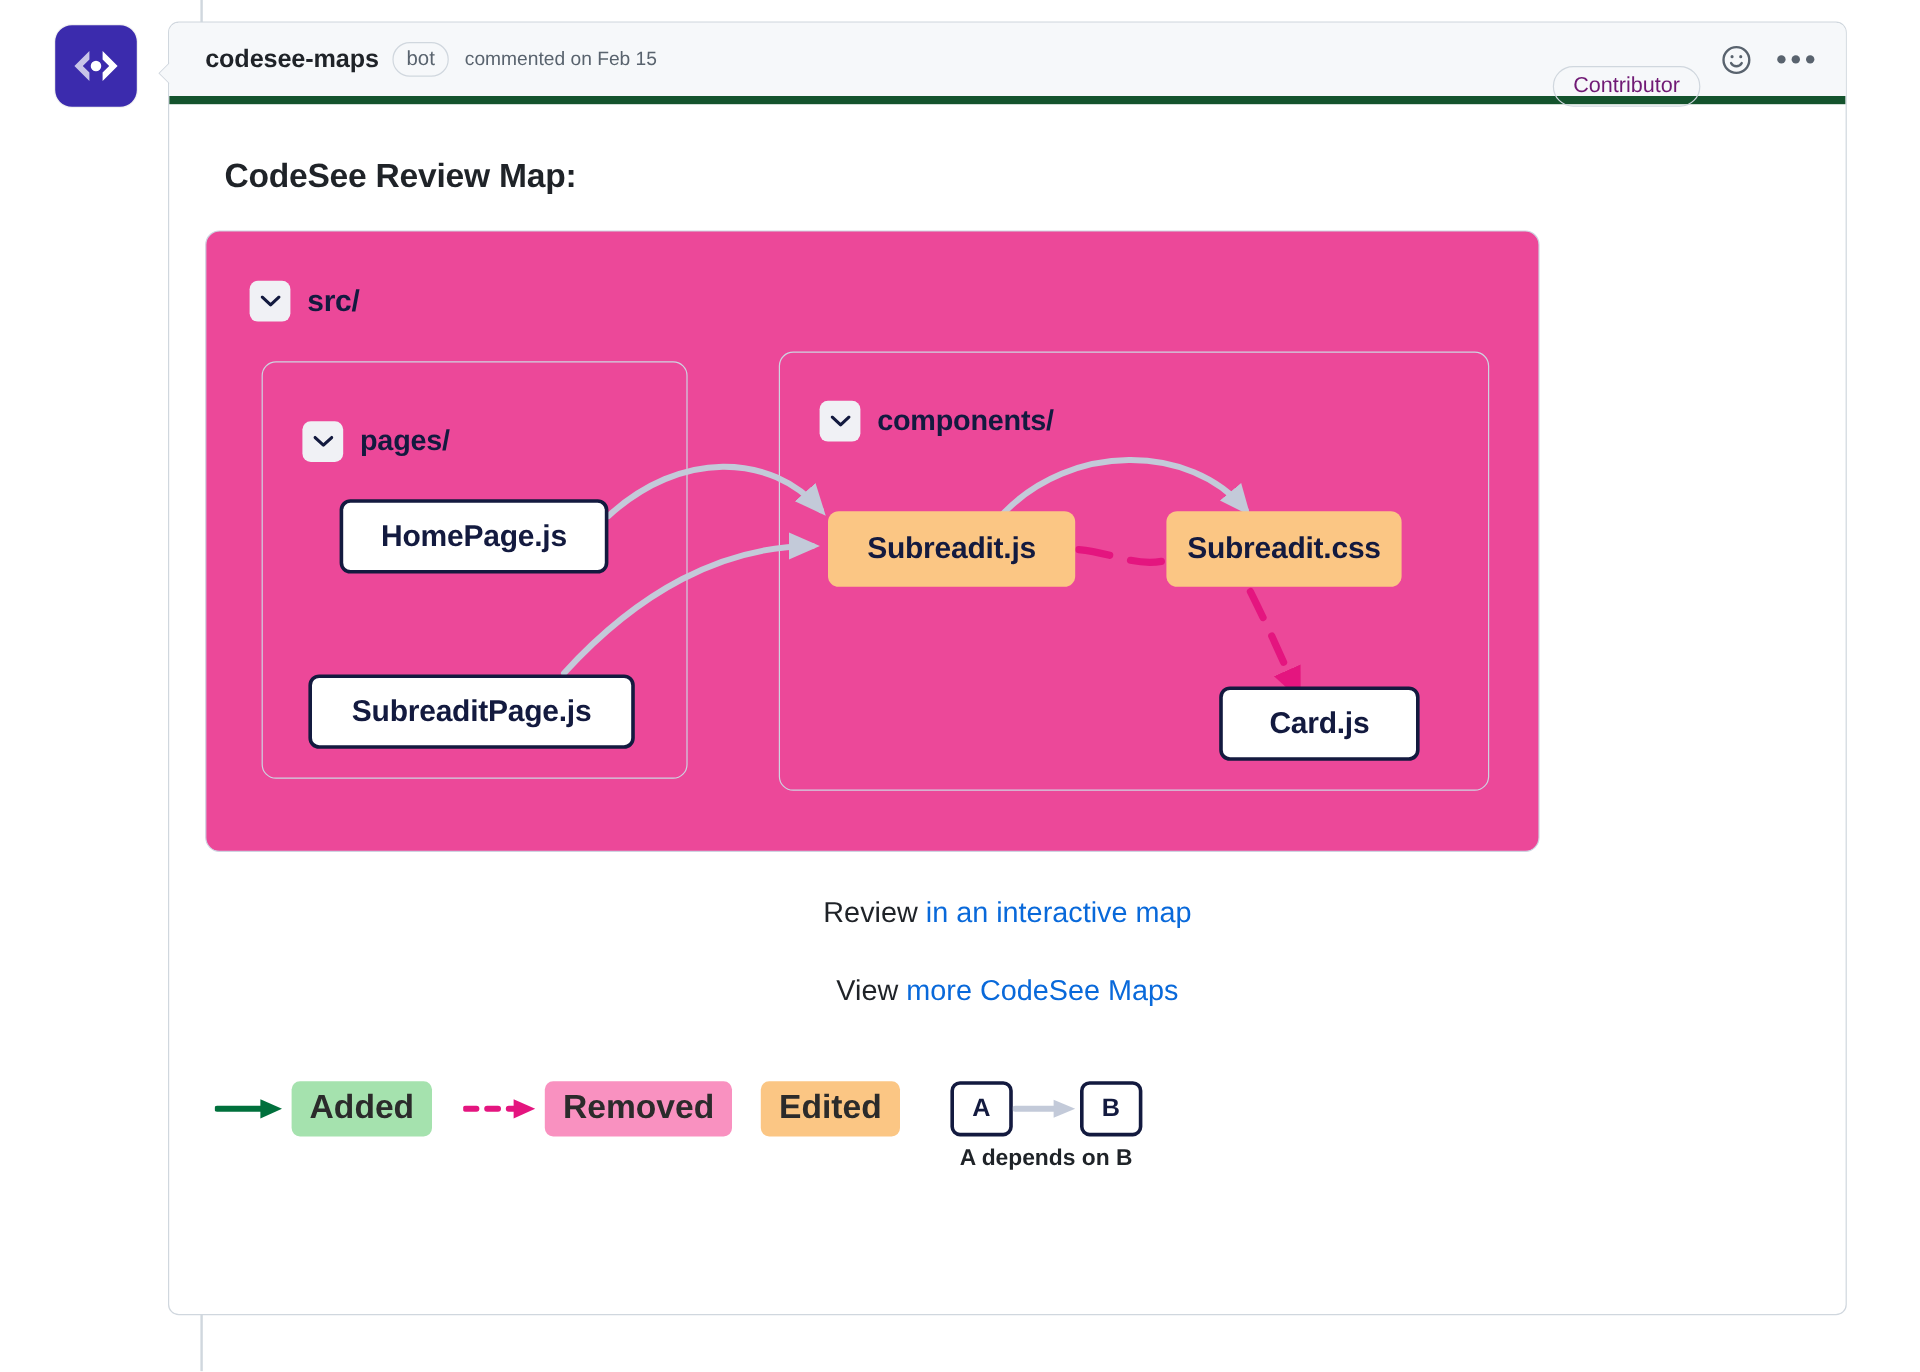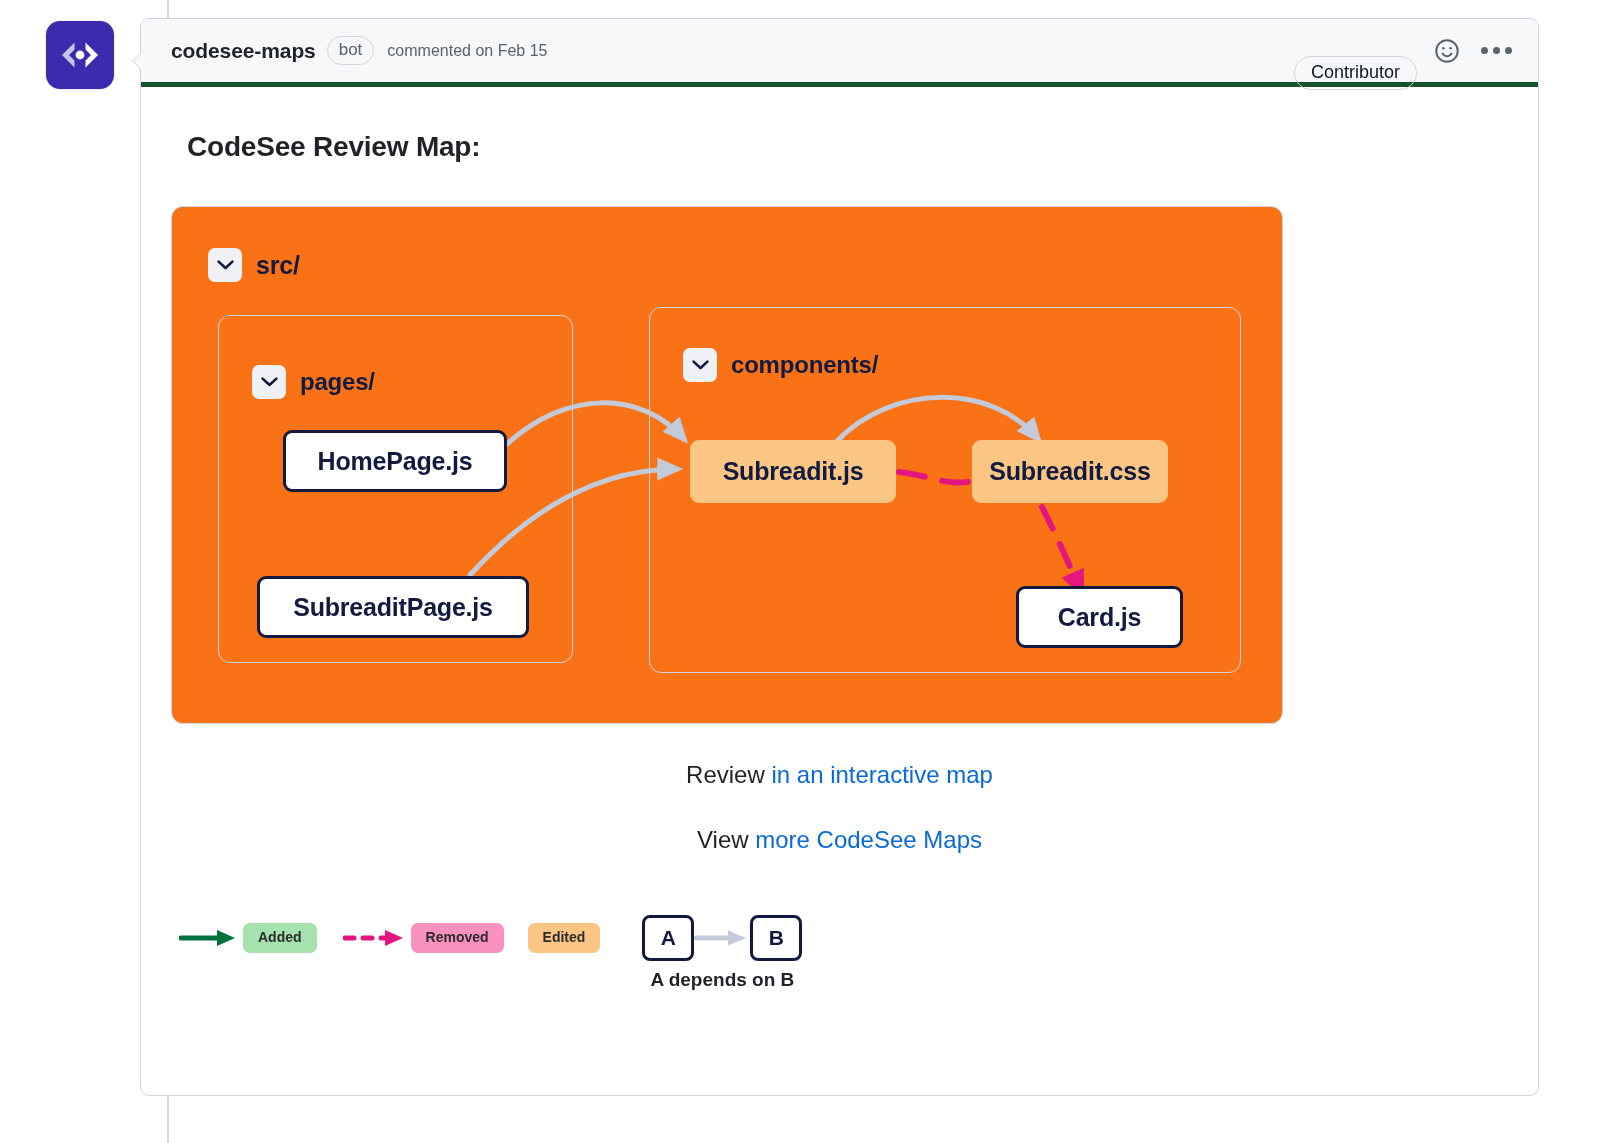--- a/index.html
+++ b/index.html
@@ -68,21 +68,21 @@
     border-top: 9px solid transparent;
     border-bottom: 9px solid transparent;
     border-right: 9px solid #f6f8fa;
     z-index: 5;
   }
 
   .comment-header {
     position: relative;
     height: 68px;
     background: #f6f8fa;
-    border-bottom: 5px solid #14532d;
+    border-bottom: 7px solid #14532d;
     border-radius: 8px 8px 0 0;
     display: flex;
     align-items: center;
     padding: 0 22px 0 30px;
   }
   .author {
     font-size: 21px;
     font-weight: bold;
     color: #1f2328;
     letter-spacing: -0.1px;
@@ -105,21 +105,21 @@
     margin-left: auto;
     display: flex;
     align-items: center;
     gap: 16px;
   }
   .contributor-badge {
     border: 1px solid #d0d7de;
     border-radius: 999px;
     padding: 5px 16px 6px;
     font-size: 18px;
-    color: #0f172a;
+    color: #701a75;
     background: transparent;
     margin-top: 44px;
   }
   .icon-btn {
     display: flex; align-items: center; justify-content: center;
     color: #59636e;
     cursor: pointer;
   }
   .kebab {
     display: flex; align-items: center; gap: 5px;
@@ -142,26 +142,26 @@
     padding-top: 28px;
     font-size: 28px;
     font-weight: bold;
     color: #1f2328;
     letter-spacing: -0.2px;
   }
 
   
   .map-frame {
     position: relative;
-    margin-top: 43px;
+    margin-top: 29px;
     width: 1112px;
     height: 518px;
     border: 1px solid #ced3e1;
     border-radius: 12px;
-    background: #f97316;
+    background: #ec4899;
     padding-left: 30px;
   }
   .map-svg {
     position: absolute;
     left: 0; top: 0;
     width: 1112px; height: 518px;
     pointer-events: none;
   }
 
   
@@ -237,21 +237,21 @@
   
   .legend-row {
     position: relative;
     display: flex;
     align-items: center;
     height: 56px;
   }
   .legend-chip {
     display: flex; align-items: center; justify-content: center;
     border-radius: 7px;
-    font-size: 14px;
+    font-size: 28px;
     font-weight: bold;
     color: #2b2b2b;
     padding: 6px 15px 8px;
   }
   .chip-added   { background: #a5e2ae; }
   .chip-removed { background: #f991c0; }
   .chip-edited  { background: #fbc684; }
 
   .legend-ab {
     position: relative;

